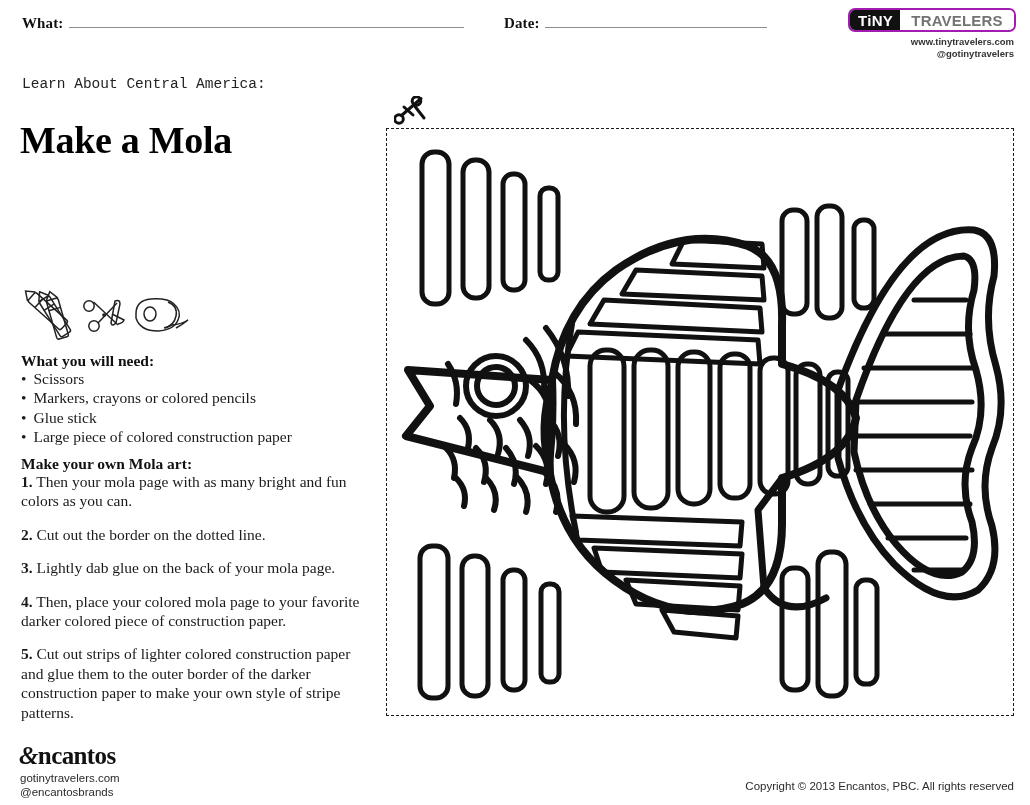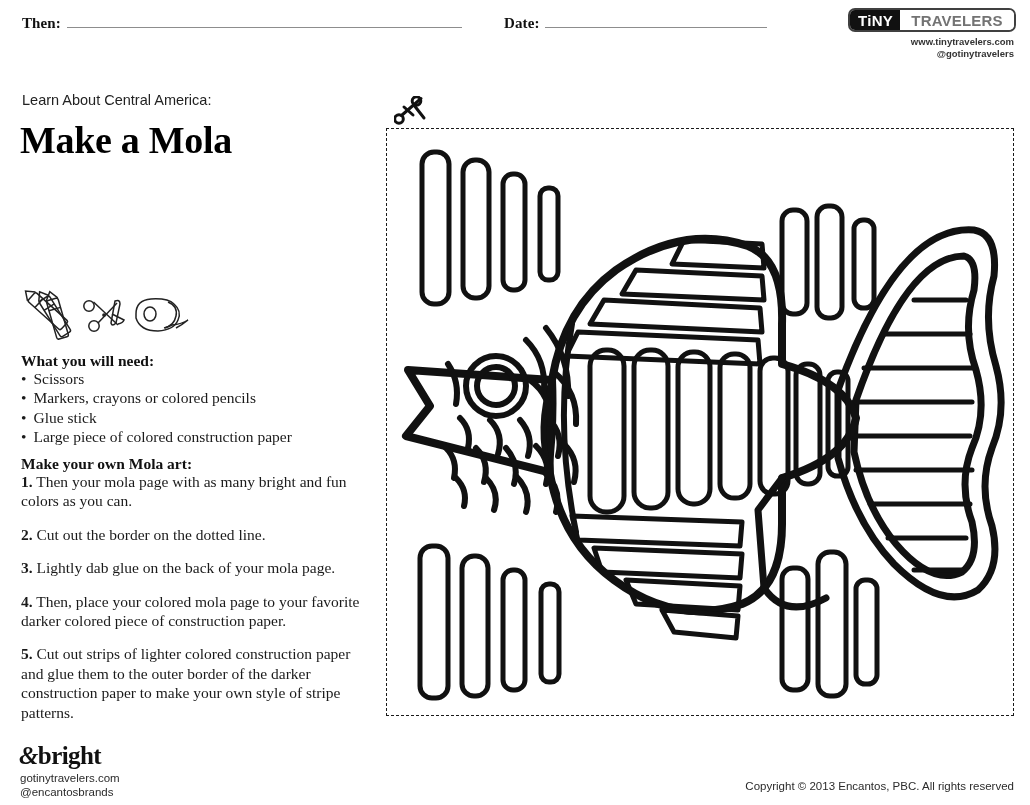--- a/index.html
+++ b/index.html
@@ -32,21 +32,21 @@
   }
   #name-field{left:22px;top:16px;}
   #name-field .field-rule{width:395px;}
   #date-field{left:504px;top:16px;}
   #date-field .field-rule{width:222px;}
 
   
   .tt-logo{
     position:absolute;right:14px;top:8px;
     width:168px;height:24px;
-    border:2px solid #404040;border-radius:7px;
+    border:2px solid #a21caf;border-radius:7px;
     background:#fff;
     display:flex;align-items:stretch;
     overflow:hidden;
     box-sizing:border-box;
   }
   .tt-left{
     background:#111;
     display:flex;align-items:center;justify-content:center;
     padding:0 7px 0 8px;
     position:relative;
@@ -76,22 +76,22 @@
     position:absolute;right:16px;top:36px;
     text-align:right;
     font-family:"Liberation Sans", sans-serif;
     font-size:9.5px;line-height:11.5px;font-weight:bold;
     color:#333;
   }
 
   
   .eyebrow{
     position:absolute;left:22px;top:76px;
-    font-family:Liberation Sans, sans-serif;
-    font-size:14.5px;line-height:16px;color:#222;margin-top:16px;
+    font-family:Liberation Mono, monospace;
+    font-size:14.5px;line-height:16px;color:#222;
   }
   .title{
     position:absolute;left:20px;top:92px;
     font-family:"Liberation Serif", serif;
     font-weight:bold;font-size:38px;line-height:46px;
     letter-spacing:-.3px;color:#000;
   }
 
   .supplies-icons{position:absolute;left:16px;top:288px;width:180px;height:52px;}
 
@@ -152,21 +152,21 @@
   .scissors-mark{position:absolute;left:394px;top:96px;width:34px;height:30px;}
   .mola-art{position:absolute;left:0;top:0;width:628px;height:588px;}
 </style>
 </head>
 <body>
 
 <div class="page">
 
   <div class="topbar">
     <div class="field" id="name-field">
-      <span class="field-label">Then:</span>
+      <span class="field-label">What:</span>
       <span class="field-rule"></span>
     </div>
     <div class="field" id="date-field">
       <span class="field-label">Date:</span>
       <span class="field-rule"></span>
     </div>
   </div>
 
   <div class="tt-logo">
     <div class="tt-left">
@@ -404,21 +404,21 @@
       </g>
 
       <g stroke-width="7">
         <path d="M396 350 L372 382 L378 460 Q400 492 440 470"></path>
       </g>
 
     </svg>
   </div>
 
   <div class="encantos">
-    <span class="amp">&amp;</span><span>bright</span>
+    <span class="amp">&amp;</span><span>ncantos</span>
   </div>
   <div class="encantos-urls">
     <div>gotinytravelers.com</div>
     <div>@encantosbrands</div>
   </div>
   <div class="copyright">Copyright © 2013 Encantos, PBC. All rights reserved</div>
 
 </div>
 
 </body></html>

